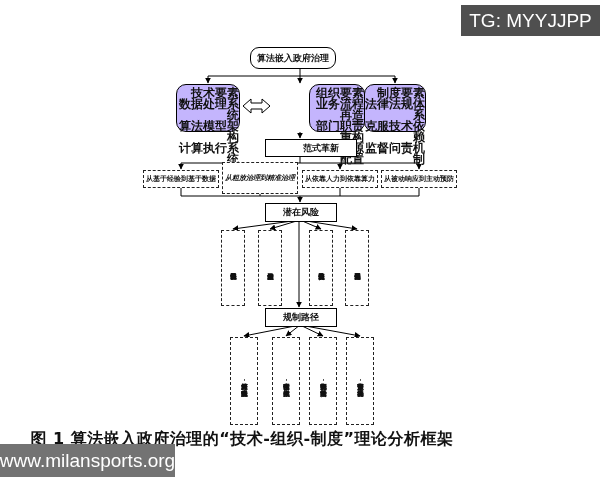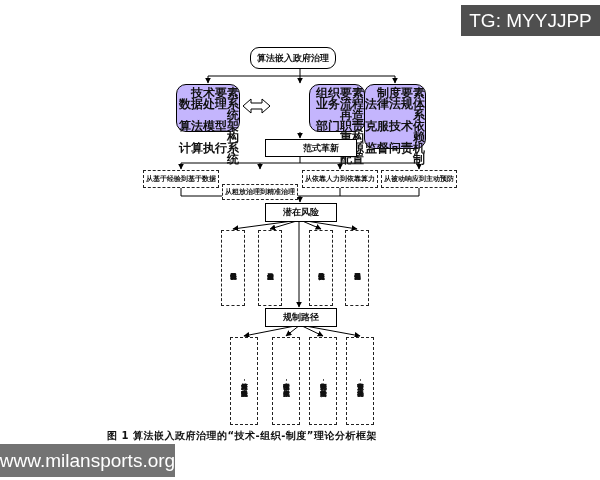--- a/index.html
+++ b/index.html
@@ -14,21 +14,21 @@
              padding-top:3px;box-sizing:border-box;z-index:2;}
   .dash-box{position:absolute;border:1px dashed #222;background:#fff;display:flex;
             align-items:center;justify-content:center;font-size:7px;font-weight:bold;
             white-space:nowrap;box-sizing:border-box;z-index:2;}
   .vbox{position:absolute;border:1px dashed #222;background:#fff;display:flex;
         align-items:center;justify-content:center;box-sizing:border-box;z-index:2;}
   .vbox span{writing-mode:vertical-rl;text-orientation:upright;font-weight:bold;}
   .v-risk span{font-size:6px;}
   .v-path span{font-size:6.4px;}
   .caption{position:absolute;top:429px;left:0;width:484px;text-align:center;
-           font-size:10px;font-weight:bold;z-index:2;letter-spacing:0.5px;}
+           font-size:16px;font-weight:bold;z-index:2;letter-spacing:0.5px;}
   .wm{position:absolute;color:#fff;display:flex;align-items:center;justify-content:center;
       font-family:"Liberation Sans",sans-serif;font-size:19px;z-index:5;white-space:nowrap;}
   .wm-tr{left:461px;top:5px;width:139px;height:31px;background:#4f4f4f;}
   .wm-bl{left:0;top:444px;width:175px;height:33px;background:#737373;}
 </style>
 </head>
 <body>
 
 <div class="page">
 
@@ -88,30 +88,30 @@
     <div>数据处理系统</div>
     <div>算法模型架构</div>
     <div>计算执行系统</div>
   </div>
   <div class="round-box" style="left:273px;top:84px;width:56px;height:48px;margin-left:36px;">
     <div>组织要素</div>
     <div>业务流程再造</div>
     <div>部门职责重构</div>
     <div>人力资源配置</div>
   </div>
-  <div class="round-box" style="left:364px;top:84px;width:62px;height:65px;">
+  <div class="round-box" style="left:364px;top:84px;width:62px;height:48px;">
     <div>制度要素</div>
     <div>法律法规体系</div>
     <div>克服技术依赖</div>
     <div>监督问责机制</div>
   </div>
 
   <div class="solid-box" style="left:265px;top:139px;width:70px;height:16px;padding-left:20px;">范式革新</div>
   <div class="dash-box" style="left:143px;top:170px;width:76px;height:18px;">从基于经验到基于数据</div>
-  <div class="dash-box" style="left:222px;top:184px;width:76px;height:16px;">从粗放治理到精准治理</div>
+  <div class="dash-box" style="left:222px;top:162px;width:76px;height:32px;font-style:italic;">从粗放治理到精准治理</div>
   <div class="dash-box" style="left:381px;top:170px;width:76px;height:18px;">从被动响应到主动预防</div>
   <div class="dash-box" style="left:302px;top:170px;width:76px;height:18px;">从依靠人力到依靠算力</div>
 
   <div class="solid-box" style="left:265px;top:203px;width:70px;height:17px;">潜在风险</div>
   <div class="vbox v-risk" style="left:221px;top:230px;width:24px;height:76px;">
     <span>算法黑箱侵蚀公民隐私安全</span>
   </div>
   <div class="vbox v-risk" style="left:258px;top:230px;width:24px;height:76px;">
     <span>技术依赖消解政府主体性</span>
   </div>

